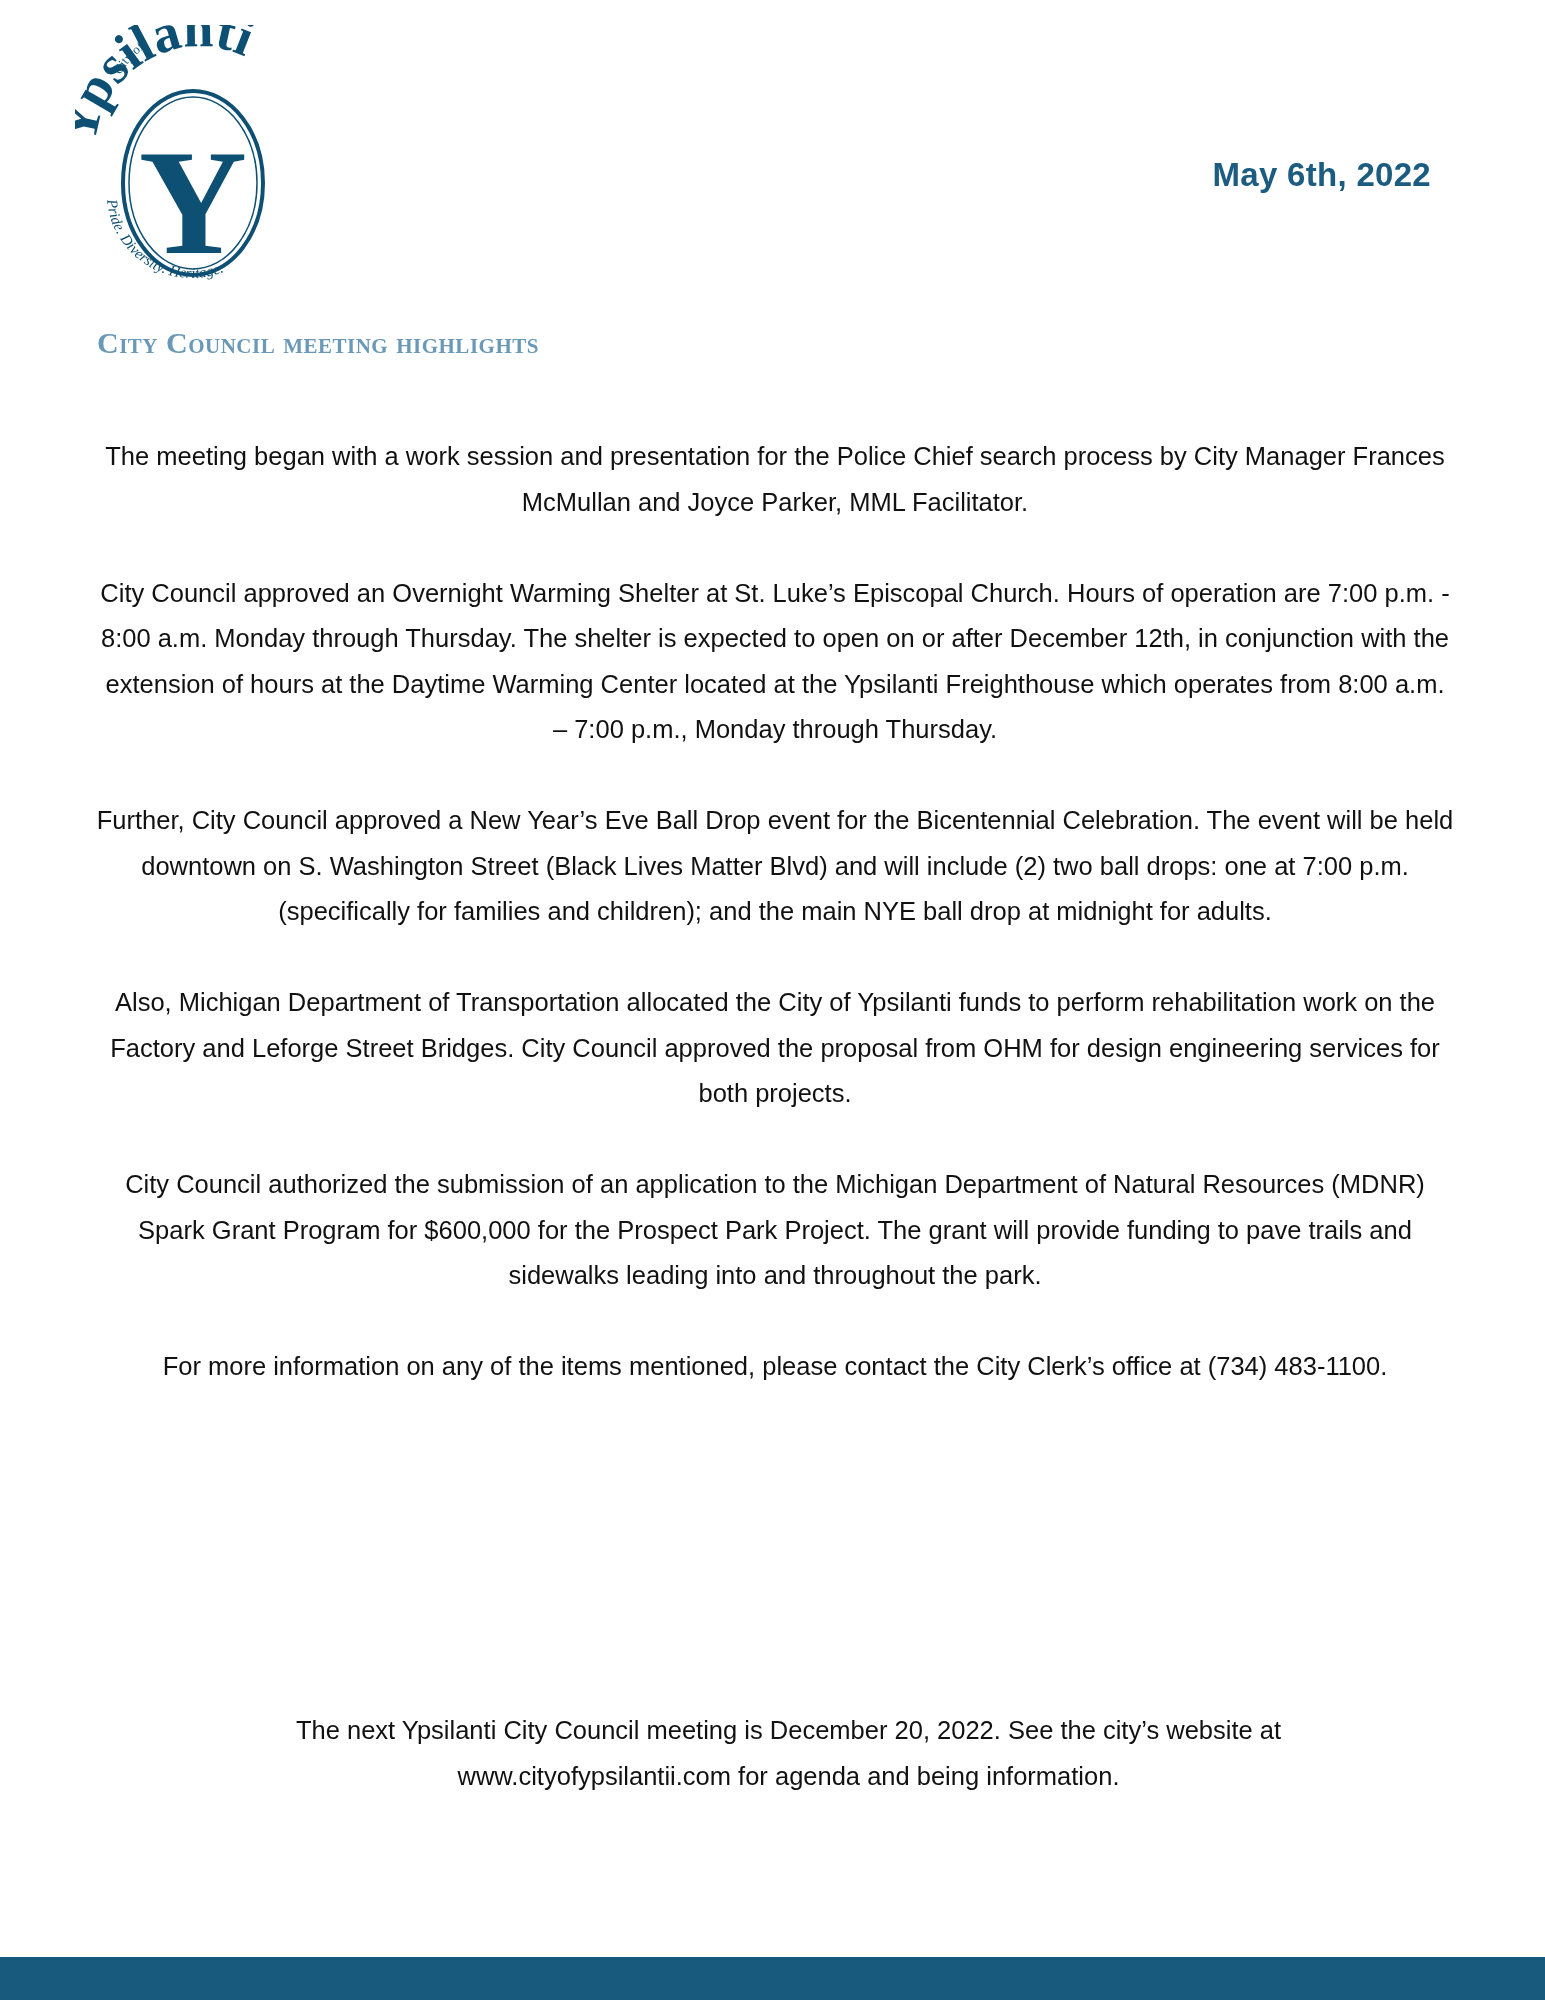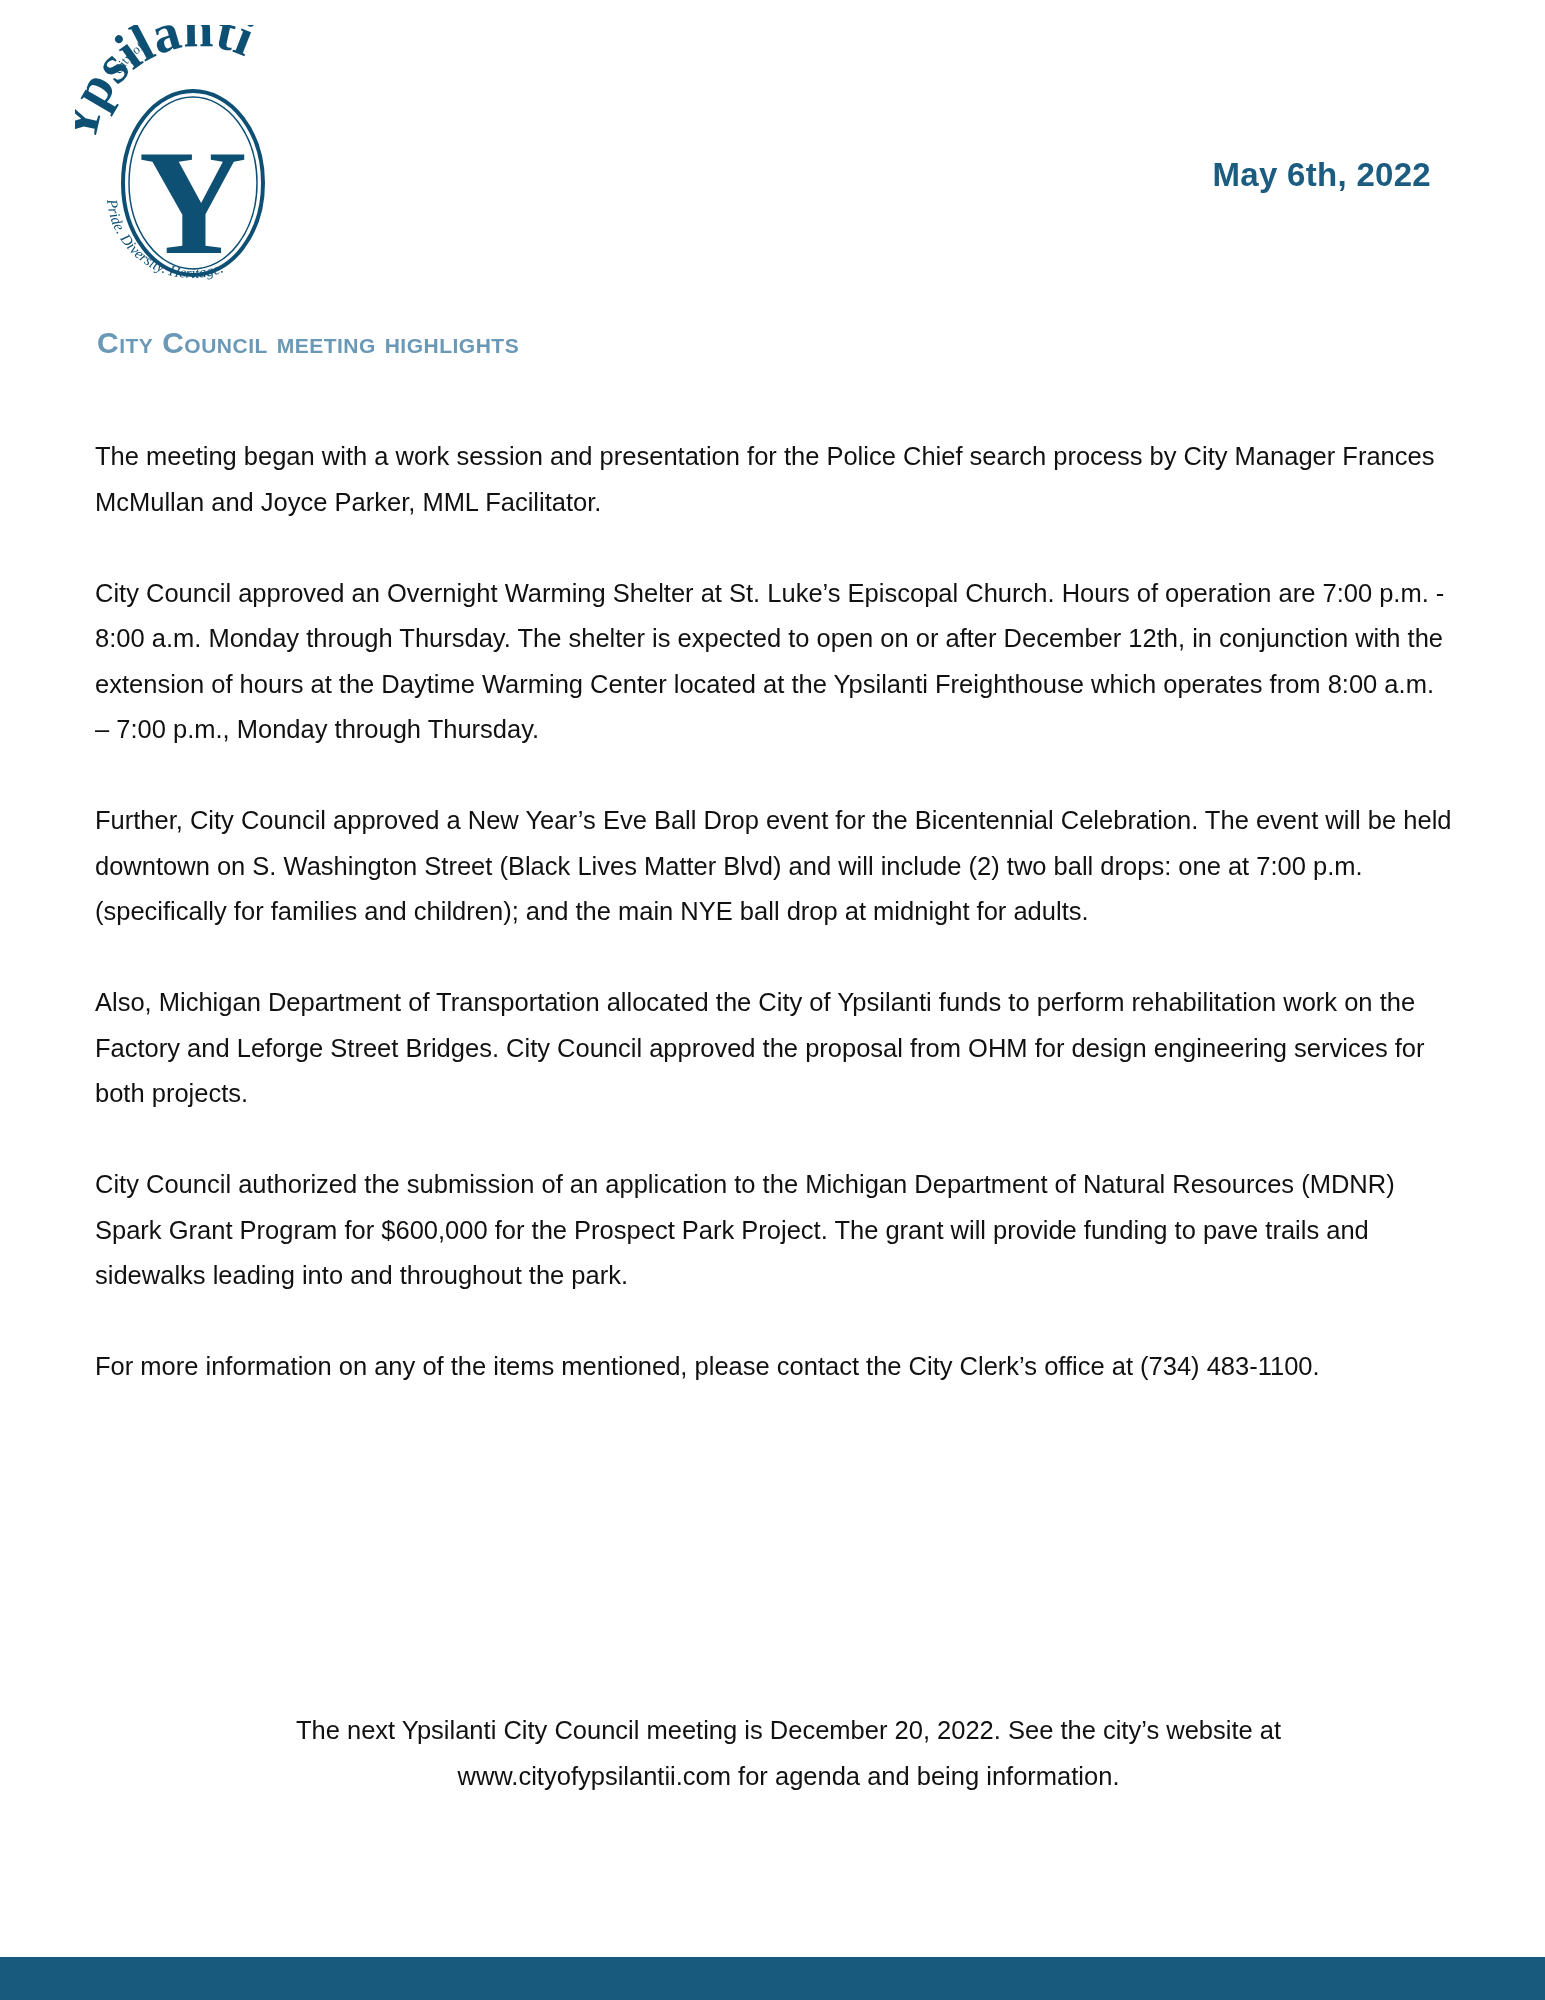--- a/index.html
+++ b/index.html
@@ -8,28 +8,28 @@
       font-family: "Liberation Sans", sans-serif; color: #111111;
     }
     .logo { position: absolute; left: 75px; top: 25px; width: 240px; height: 260px; }
     .date {
       position: absolute; right: 114px; top: 156px;
       font-family: "Liberation Sans", sans-serif; font-weight: bold; font-size: 33px; color: #1b5c80;
       letter-spacing: 0.3px;
     }
     .heading {
       position: absolute; left: 97px; top: 326px;
-      font-family: Liberation Sans, sans-serif; font-weight: bold; font-size: 30px;
+      font-family: Liberation Serif, serif; font-weight: bold; font-size: 30px;
       font-variant: small-caps; color: #6a98b7; letter-spacing: 0.5px;
     }
     .body {
       position: absolute; left: 95px; top: 434px; width: 1360px;
       font-size: 25.5px; line-height: 45.5px; color: #111;
     }
-    .body p { margin: 0 0 45.5px 0; }
+    .body p { margin: 0 0 45.5px 0; text-align: center; }
     .closing {
       position: absolute; left: 0; width: 1545px; top: 1708px; text-align: center;
       font-size: 25.5px; line-height: 45.5px; color: #111; padding-left: 16px;
     }
     .footer-bar { position: absolute; left: 0; top: 1957px; width: 1545px; height: 43px; background: #185a7e; }
   </style>
 </head>
 <body>
 
 <div class="logo">

